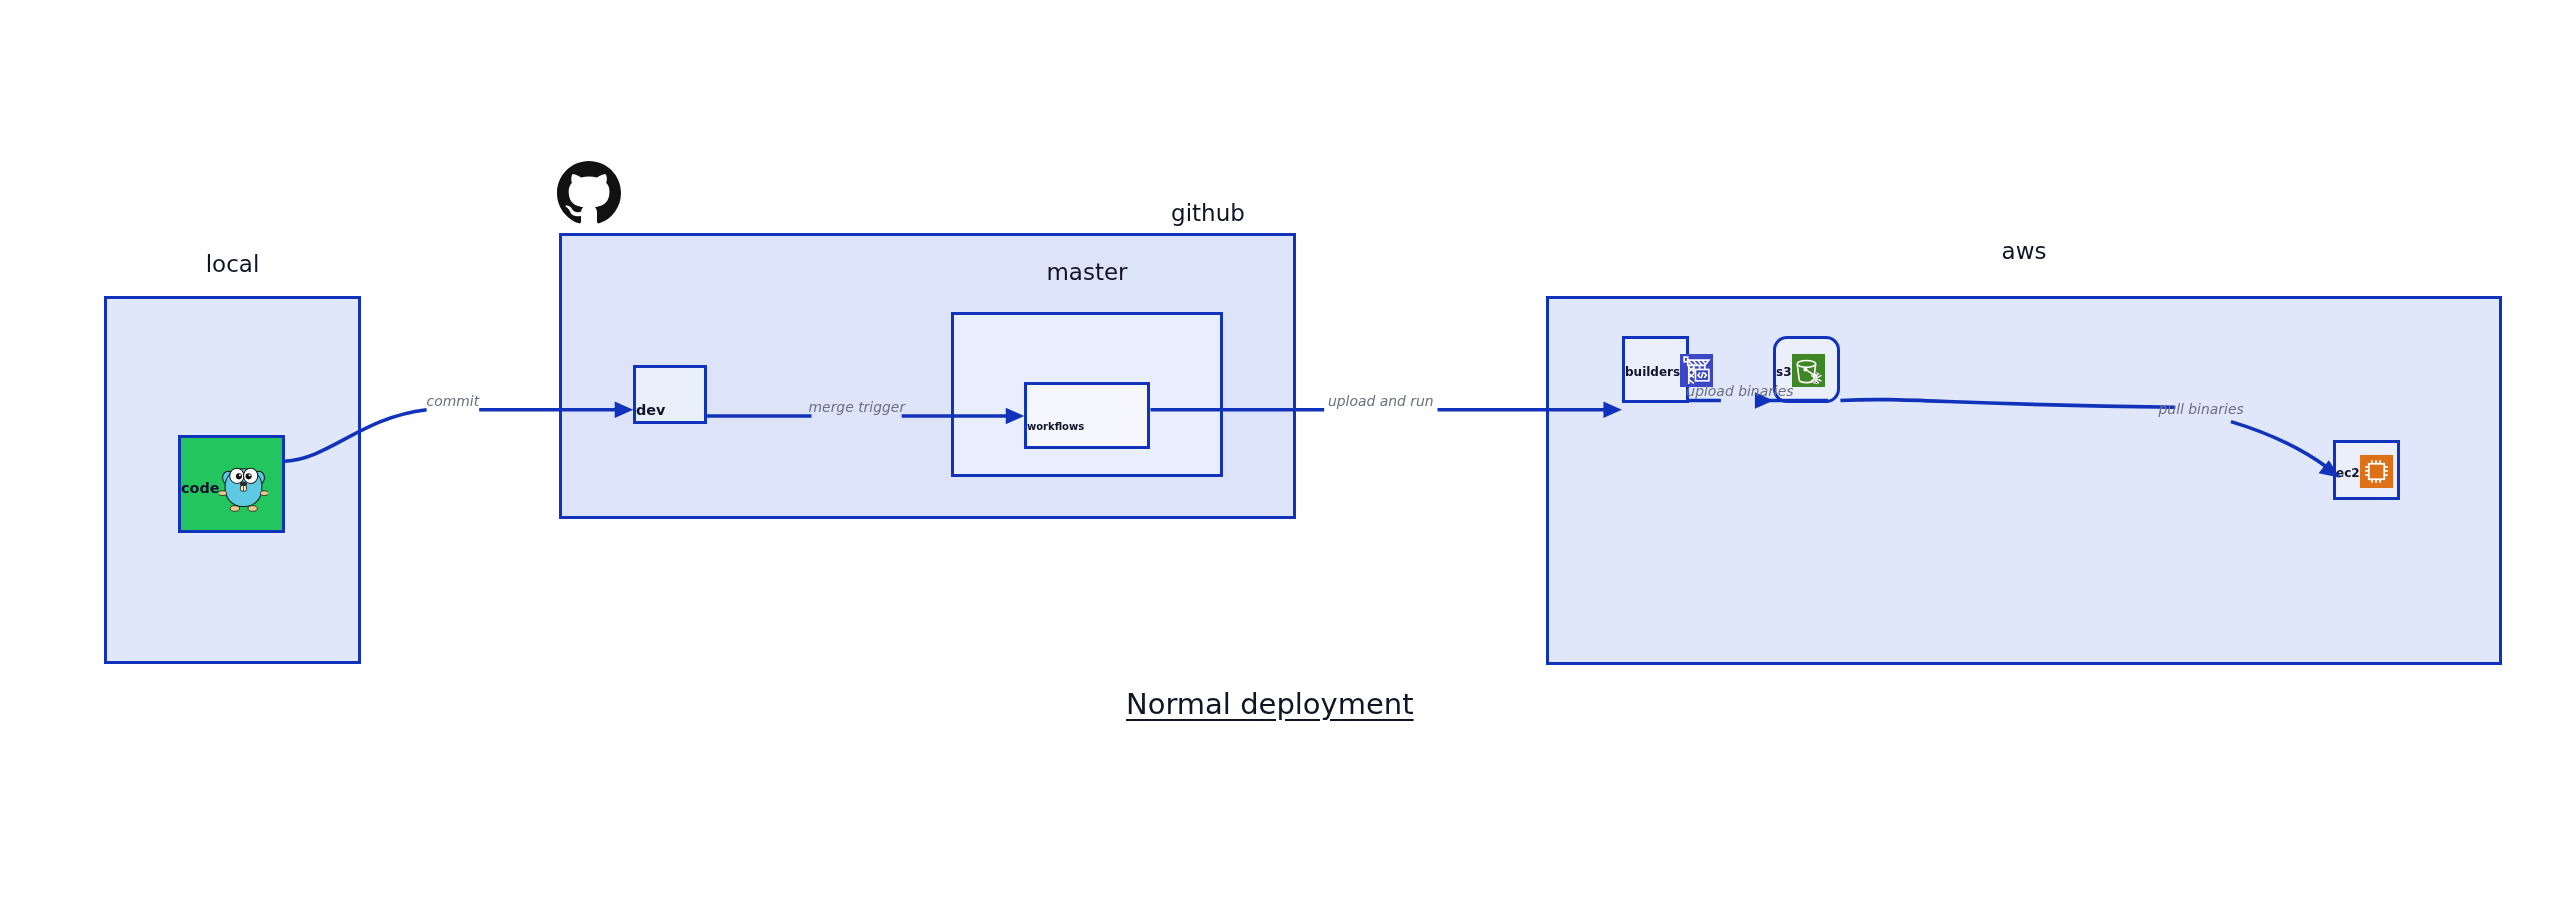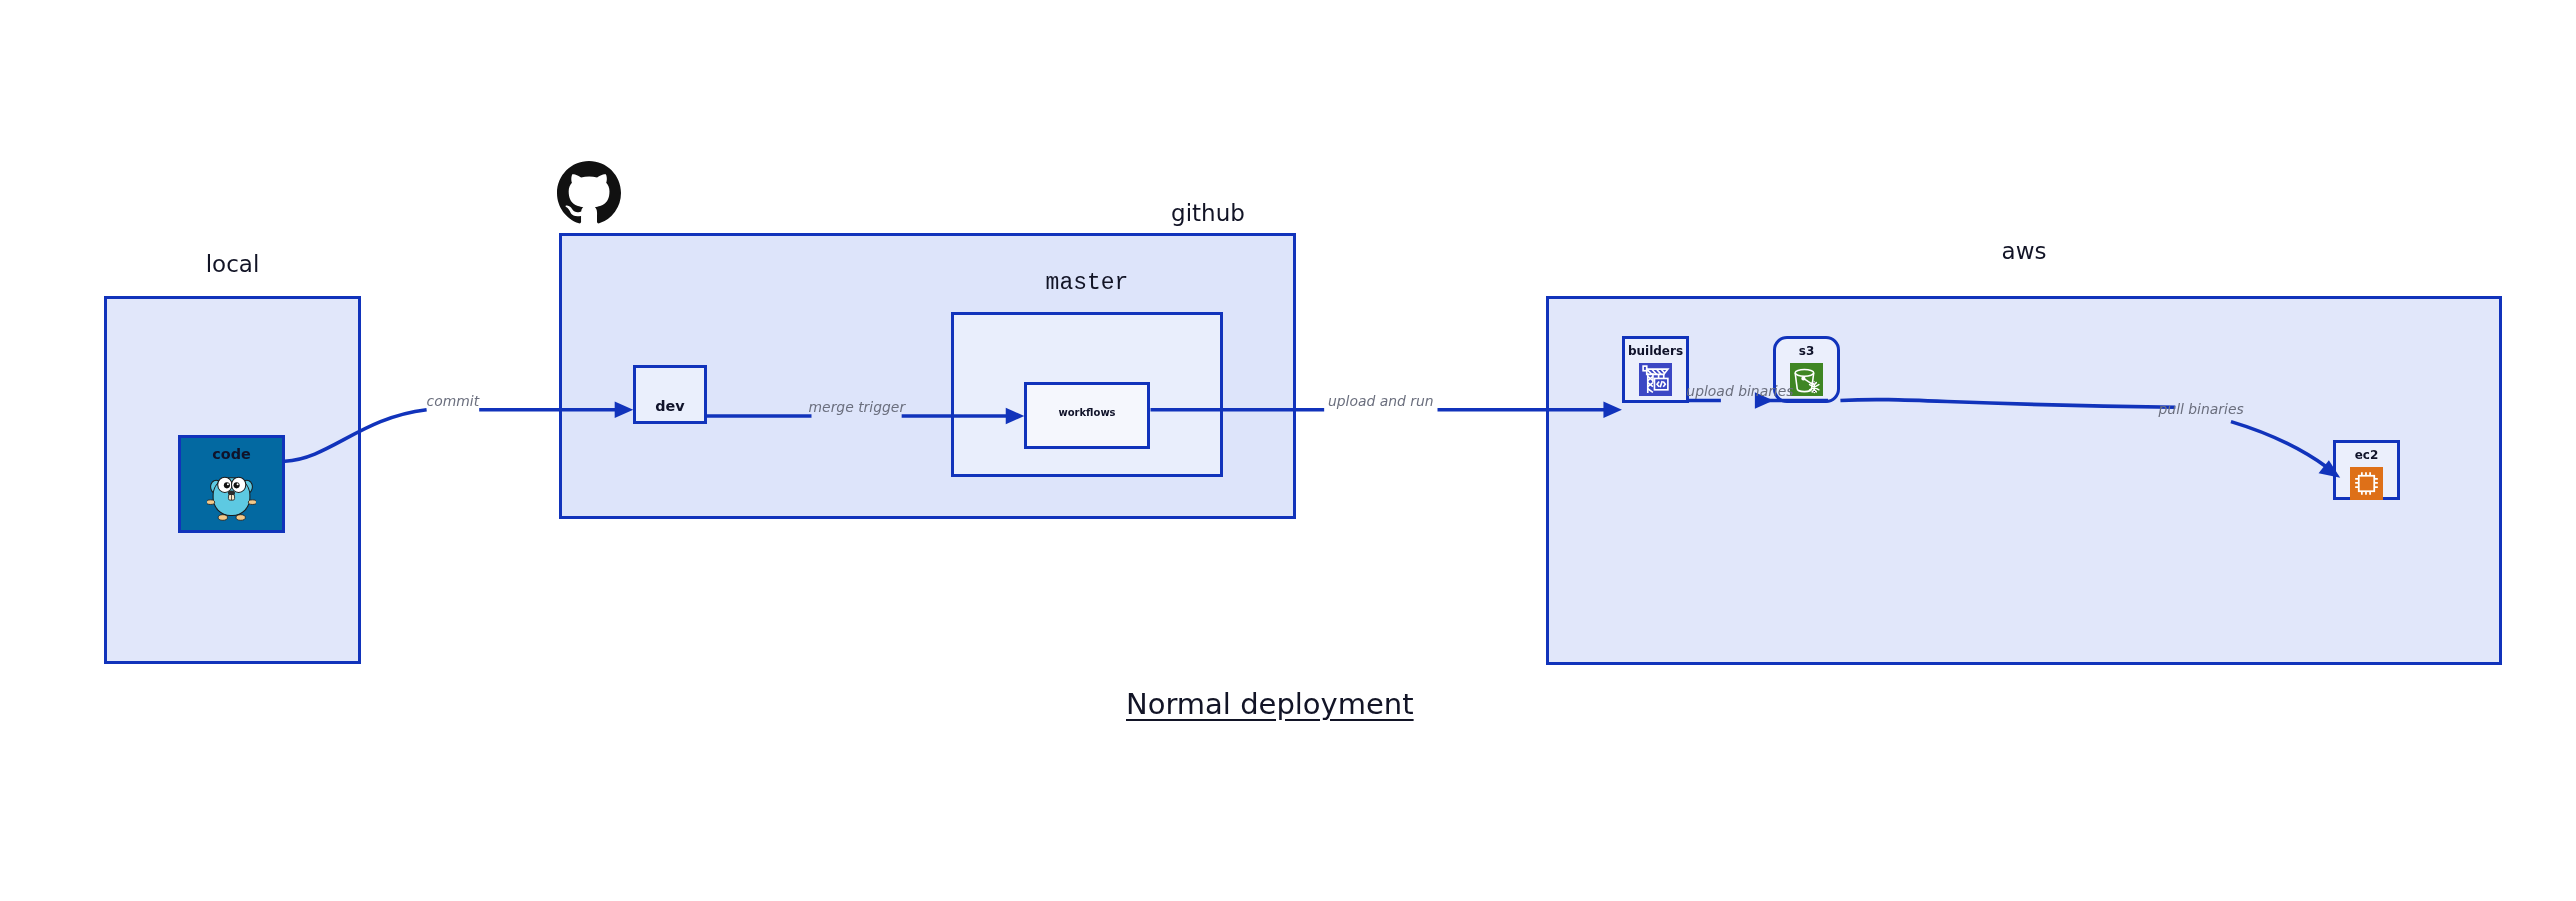--- a/index.html
+++ b/index.html
@@ -2,41 +2,41 @@
 <html style="font-size:8.2px"><head>
 <meta charset="utf-8">
 <title>Normal deployment diagram</title>
 <style>
   html,body{margin:0;padding:0;background:#ffffff;}
   body{font-family:"DejaVu Sans","Liberation Sans",sans-serif;}
   #stage{position:relative;width:2604px;height:902px;background:#ffffff;overflow:hidden;}
   .grp{position:absolute;box-sizing:border-box;border:3.6px solid #1133BB;}
   .grp-label{position:absolute;color:#121426;font-size:23px;line-height:1;white-space:nowrap;}
   .node{position:absolute;box-sizing:border-box;border:3.6px solid #1133BB;
-        display:flex;flex-direction:column;align-items:center;}
+        display:flex;align-items:center;}
   .node-label{font-weight:bold;color:#10132a;white-space:nowrap;}
   .icon-box{display:block;}
   svg.edges{position:absolute;left:0;top:0;width:2604px;height:902px;overflow:visible;pointer-events:none;}
   .edge{fill:none;stroke:#1133BB;stroke-width:7;}
   .edge-head{fill:#1133BB;}
   .edge-label{font-family:"DejaVu Sans","Liberation Sans",sans-serif;
       font-style:italic;font-size:27px;fill:#6b6f7e;}
   #title{position:absolute;color:#121426;font-size:29px;line-height:1;white-space:nowrap;
       text-decoration:underline;text-underline-offset:5.2px;text-align:right;}
   .gh-logo{position:absolute;}
 </style>
 </head>
 <body>
 
 <div id="stage">
 
   <div class="grp-label" style="left:104px;top:253px;width:257px;text-align:center;">local</div>
   <div class="grp" style="left:104px;top:296px;width:257px;height:368px;background:#E1E7FA;"></div>
 
-  <div class="node" style="left:178px;top:435px;width:107px;height:98px;background:#0369a1;">
+  <div class="node" style="left:178px;top:435px;width:107px;height:98px;background:#22c55e;">
     <div class="node-label" style="font-size:14.4px;margin-top:7.7px;">code</div>
     <span class="icon-box" style="margin-top:4.1px;">
       <svg width="49" height="56" viewBox="0 0 96 108">
         <ellipse cx="18" cy="40" rx="11" ry="13" fill="#5DC9E2" stroke="#1b1b1b" stroke-width="2"></ellipse>
         <ellipse cx="78" cy="40" rx="11" ry="13" fill="#5DC9E2" stroke="#1b1b1b" stroke-width="2"></ellipse>
         <rect x="12" y="22" width="72" height="74" rx="34" fill="#5DC9E2" stroke="#1b1b1b" stroke-width="2"></rect>
         <ellipse cx="35" cy="36" rx="14" ry="15" fill="#ffffff" stroke="#1b1b1b" stroke-width="2"></ellipse>
         <ellipse cx="62" cy="36" rx="14" ry="15" fill="#ffffff" stroke="#1b1b1b" stroke-width="2"></ellipse>
         <circle cx="39" cy="37" r="6" fill="#111111"></circle>
         <circle cx="58" cy="37" r="6" fill="#111111"></circle>
@@ -64,21 +64,21 @@
         8c0-4.42-3.58-8-8-8z"></path>
     </svg>
   </span>
   <div class="grp-label" style="left:1123px;top:202px;width:170px;text-align:center;">github</div>
   <div class="grp" style="left:559px;top:233px;width:737px;height:286px;background:#DDE4FA;"></div>
 
   <div class="node" style="left:633px;top:365px;width:74px;height:59px;background:#EAEFFC;">
     <div class="node-label" style="font-size:14.4px;margin-top:30px;">dev</div>
   </div>
 
-  <div class="grp-label" style="left:951px;top:272px;width:272px;text-align:center;font-family:Liberation Mono, monospace;">master</div>
+  <div class="grp-label" style="left:951px;top:261px;width:272px;text-align:center;">master</div>
   <div class="grp" style="left:951px;top:312px;width:272px;height:165px;background:#E9EEFC;"></div>
 
   <div class="node" style="left:1024px;top:382px;width:126px;height:67px;background:#F5F7FD;">
     <div class="node-label" style="font-size:10px;margin-top:22px;">workflows</div>
   </div>
 
   <div class="grp-label" style="left:1546px;top:240px;width:956px;text-align:center;">aws</div>
   <div class="grp" style="left:1546px;top:296px;width:956px;height:369px;background:#E1E7FA;"></div>
 
   <div class="node" style="left:1622px;top:336px;width:67px;height:67px;background:#EBEFFC;">

